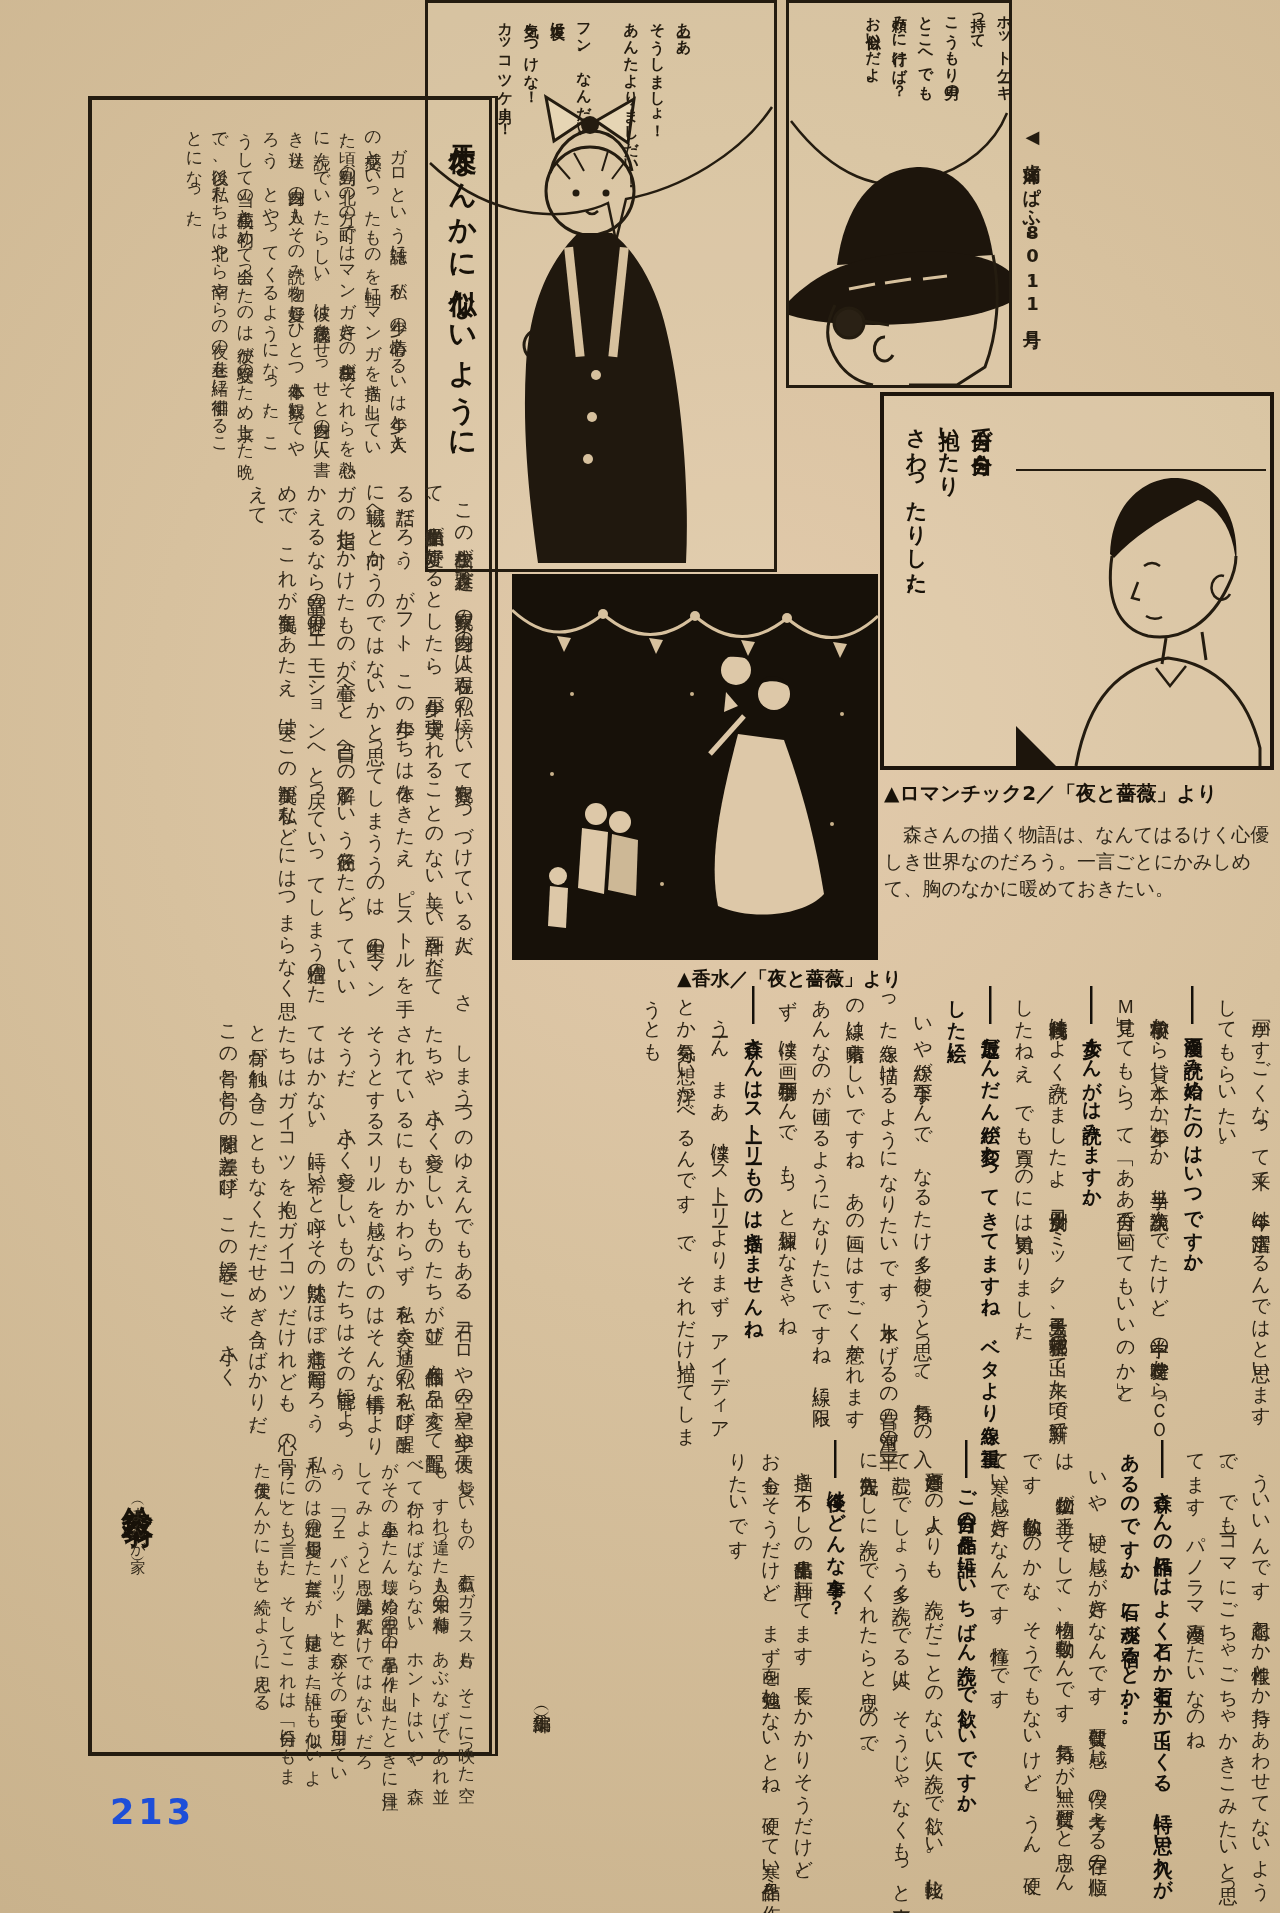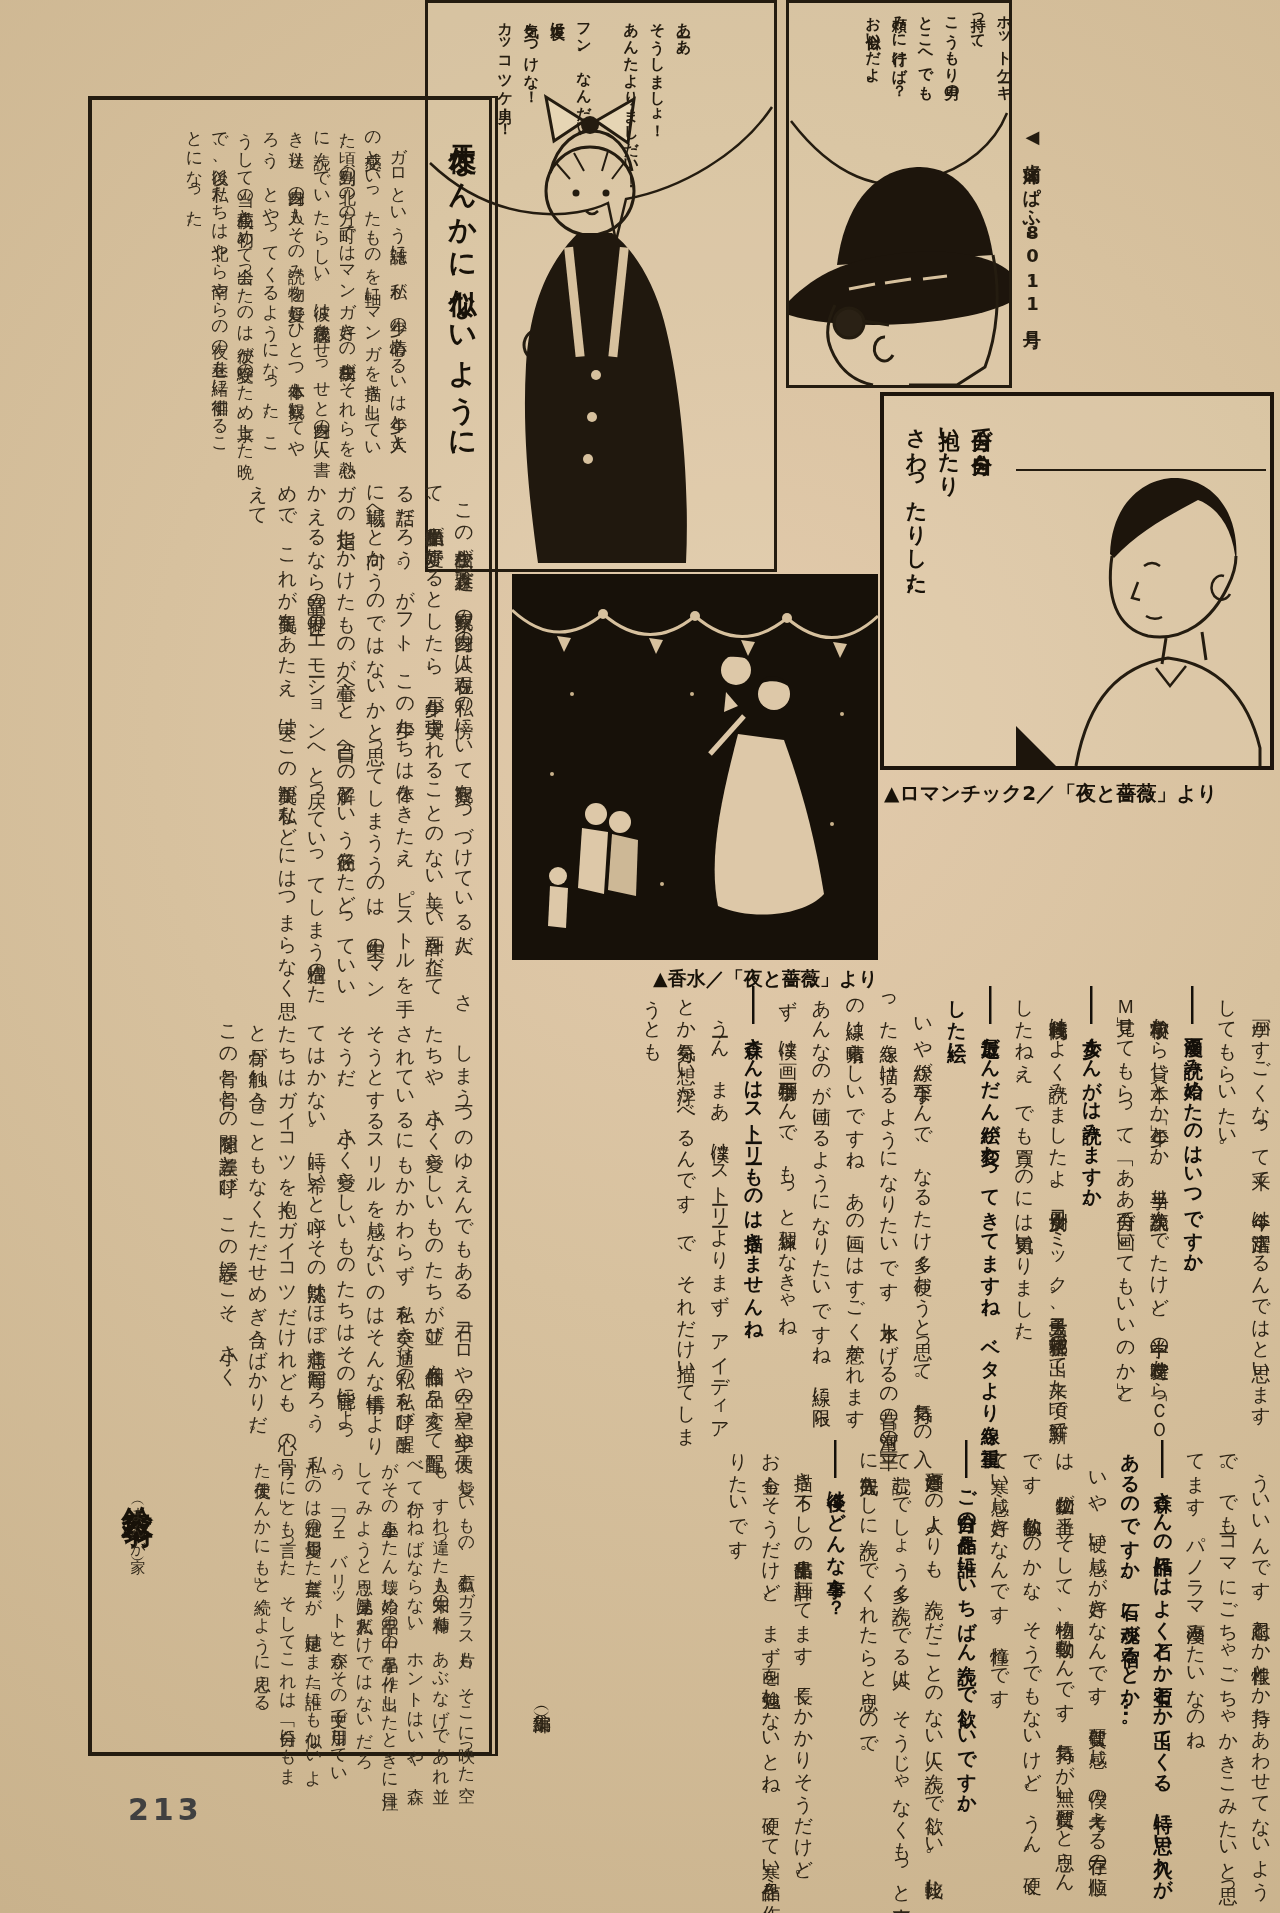--- a/index.html
+++ b/index.html
@@ -45,30 +45,30 @@
     text-orientation:upright;letter-spacing:2px;color:#241c10;
   }
   
   #romantic-panel{left:880px;top:392px;width:394px;height:378px;border:4px solid #1d150c;}
   #romantic-speech{left:16px;top:18px;height:215px;font-size:21px;font-weight:bold;line-height:1.55;color:#181209;}
   #romantic-caption{left:884px;top:780px;width:392px;}
   #romantic-caption .cap-title{font-size:20px;font-weight:bold;color:#181209;margin:0 0 14px 0;}
   #romantic-caption .cap-body{font-size:19px;line-height:1.42;margin:0;text-indent:1em;color:#2e2619;}
   
   #dance-figure{left:512px;top:574px;width:366px;height:386px;background:#171109;}
-  #dance-caption{left:512px;top:966px;width:366px;text-align:right;font-size:19px;font-weight:bold;color:#181209;}
+  #dance-caption{left:536px;top:966px;width:366px;text-align:right;font-size:19px;font-weight:bold;color:#181209;}
   
   .band{font-size:19px;line-height:1.78;color:#2c2315;}
   #band1{left:514px;top:986px;width:764px;height:456px;}
   #band2{left:574px;top:1440px;width:704px;height:456px;line-height:1.72;}
   .seg{display:block;text-indent:1em;}
   .seg.q{font-weight:bold;text-indent:0;color:#14100a;}
   #sign-off{left:530px;top:1700px;height:150px;font-size:18px;color:#2c2315;}
   
-  #page-number{left:128px;top:1792px;font-size:30px;font-weight:800;letter-spacing:4px;color:#404040;}
+  #page-number{left:110px;top:1792px;font-size:35px;font-weight:800;letter-spacing:4px;color:#1d4ed8;}
   svg{display:block;}
 </style>
 </head>
 <body>
 
 <div class="abs panel" id="panel-left">
   <svg width="346" height="566" viewBox="0 0 346 566">
 
     <path d="M2,160 C70,225 150,215 180,200 L188,238 L198,196 C252,186 312,152 344,104" fill="none" stroke="#241c10" stroke-width="2.5"></path>
 
@@ -147,20 +147,21 @@
     <path d="M208,140 a10,12 0 1,0 6,18" fill="none" stroke="#241c10" stroke-width="2.5"></path>
 
     <path d="M150,202 L146,228 M186,196 L190,224" stroke="#241c10" stroke-width="3" fill="none"></path>
     <path d="M60,330 C72,262 104,230 152,222 C202,228 232,262 244,312 L244,330" fill="none" stroke="#241c10" stroke-width="3"></path>
     <path d="M140,232 l14,18 l16,-20" fill="none" stroke="#241c10" stroke-width="2.5"></path>
   </svg>
 </div>
 
 <div class="abs" id="romantic-caption">
   <p class="cap-title">▲ロマンチック2／「夜と薔薇」より</p>
+  <p class="cap-body">森さんの描く物語は、なんてはるけく心優しき世界なのだろう。一言ごとにかみしめて、胸のなかに暖めておきたい。</p>
 </div>
 
 <div class="abs" id="dance-figure">
   <svg width="366" height="386" viewBox="0 0 366 386">
     <rect width="366" height="386" fill="#171109"></rect>
 
     <path d="M0,36 Q45,78 91,40 Q137,80 183,42 Q229,82 275,44 Q321,84 366,42" fill="none" stroke="#d7c19e" stroke-width="3"></path>
     <g fill="#d7c19e">
       <path d="M45,62 l7,16 l7,-14 z"></path>
         <path d="M137,64 l7,16 l7,-14 z"></path>

